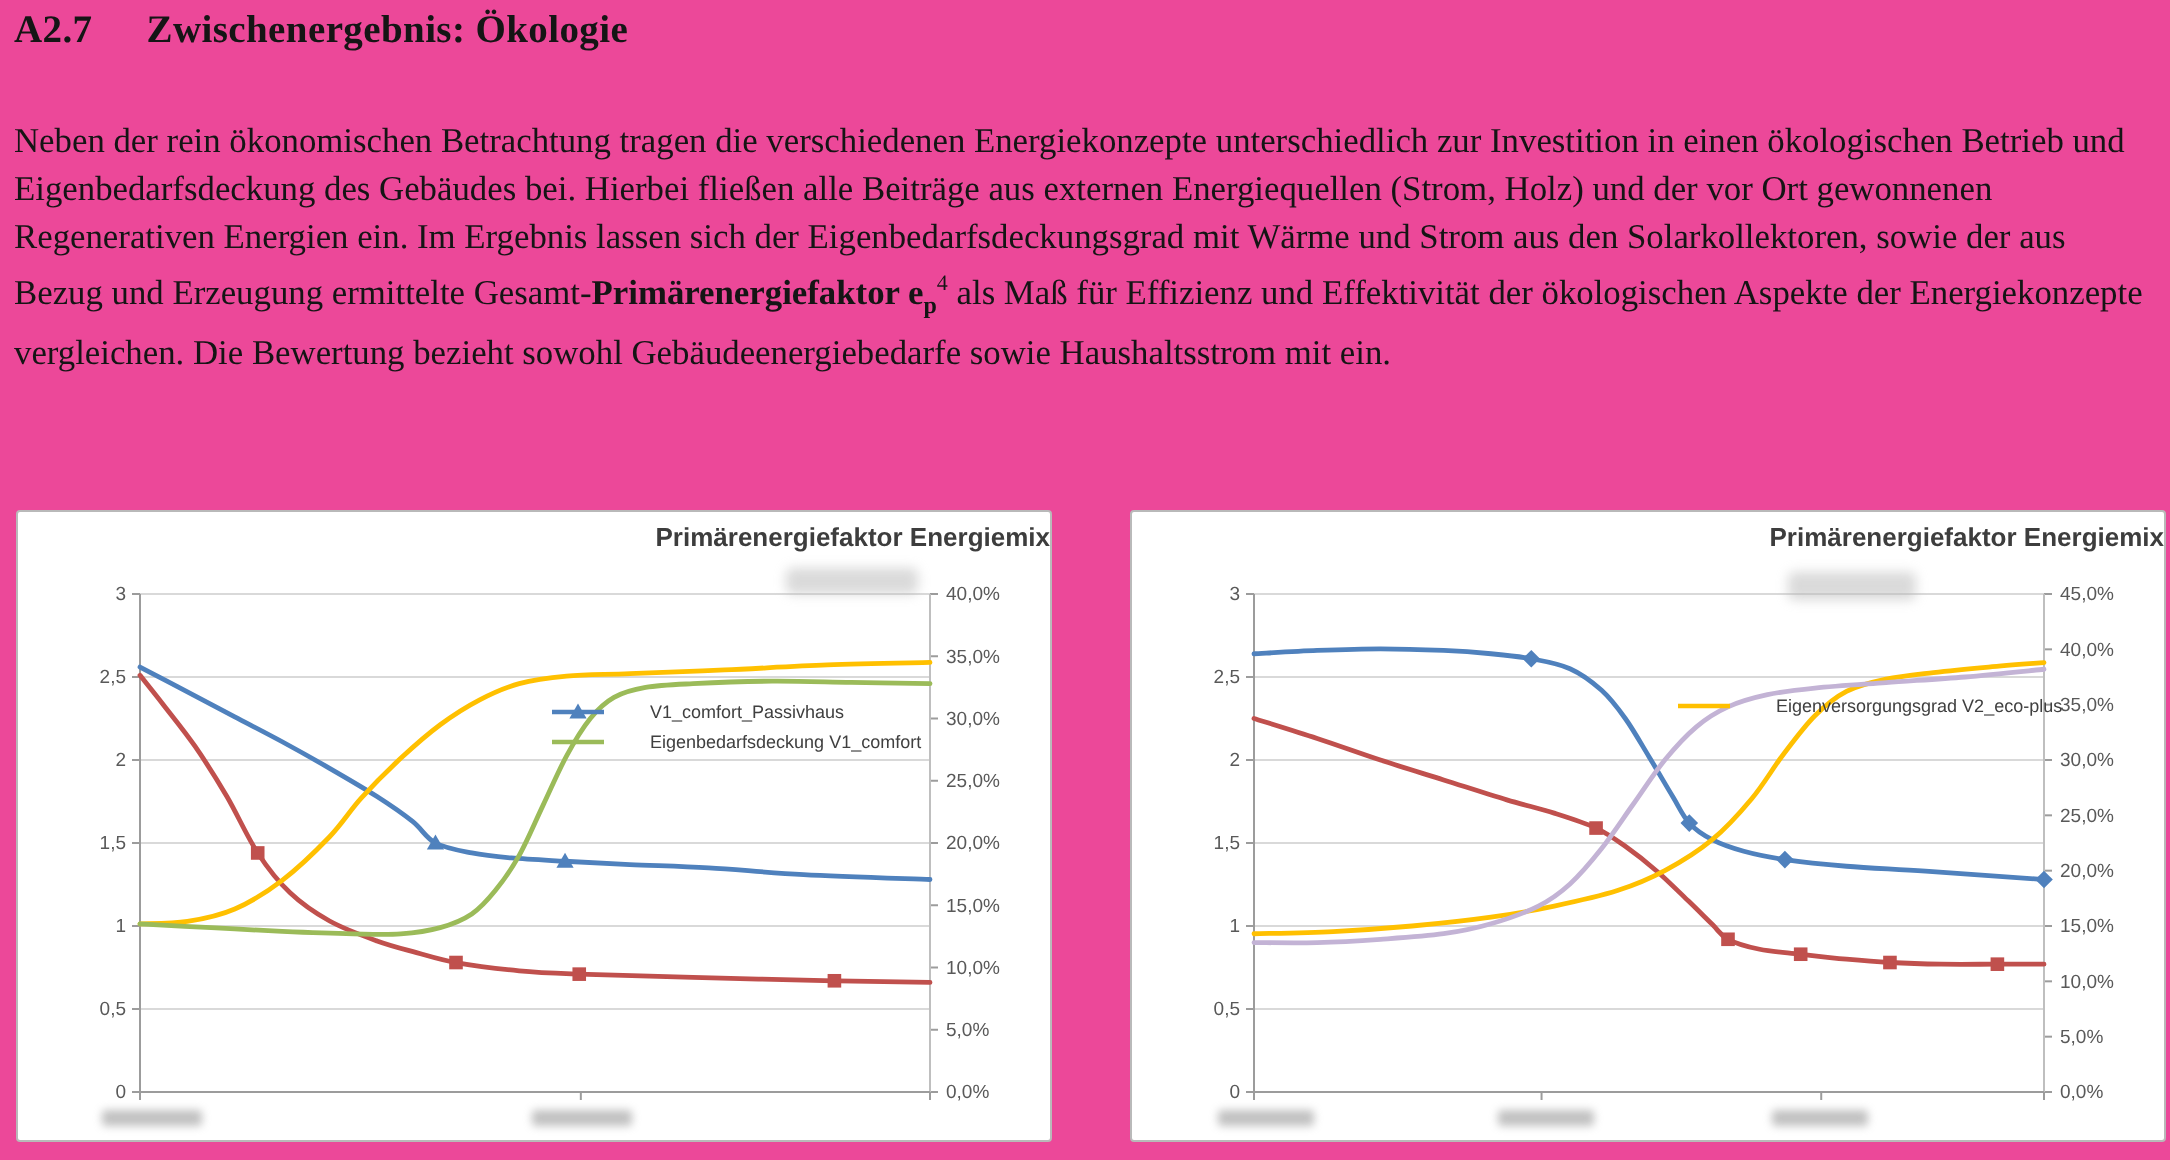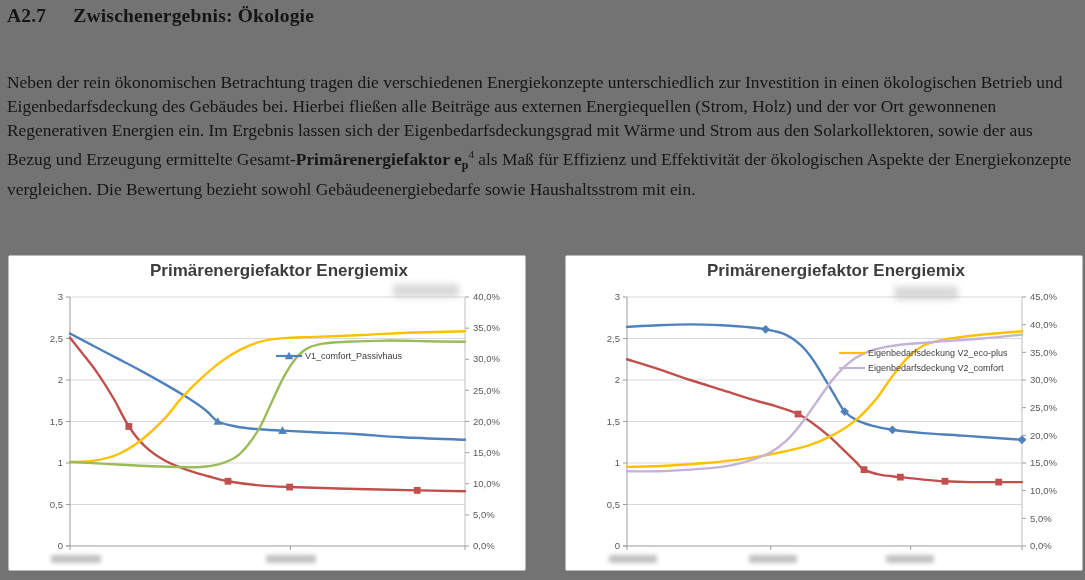--- a/index.html
+++ b/index.html
@@ -1,34 +1,34 @@
 <!DOCTYPE html>
 <html><head>
 <meta charset="utf-8">
 <style>
   html,body{margin:0;padding:0;background:#ffffff;}
-  #page{position:relative;width:1085px;height:580px;background:#737373;overflow:hidden;
+  #page{position:relative;width:1085px;height:580px;background:#ec4899;overflow:hidden;
         font-family:"Liberation Serif","DejaVu Serif",serif;color:#151515;}
   .heading{position:absolute;left:7px;top:5px;font-size:19.5px;font-weight:bold;letter-spacing:.2px;}
   .heading .num{margin-right:27px;}
-  .para{position:absolute;left:7px;top:54px;width:1074px;font-size:17.4px;line-height:23.9px;
+  .para{position:absolute;left:7px;top:42px;width:1074px;font-size:17.4px;line-height:23.9px;
         text-align:left;}
   .para sub{font-size:12px;font-weight:bold;}
   .para sup{font-size:11px;}
   .chart-panel{position:absolute;top:255px;width:518px;height:316px;background:#fff;
         border:1px solid #b9b9b9;border-radius:2px;box-sizing:border-box;
         font-family:"Liberation Sans","DejaVu Sans",sans-serif;}
   #chart1{left:8px;}
   #chart2{left:565px;}
-  .chart-title{position:absolute;left:12px;width:100%;text-align:center;font-weight:bold;
-        font-size:17px;color:#3d3d3d;pointer-events:none;}
+  .chart-title{position:absolute;left:0;width:100%;text-align:right;font-weight:bold;
+        font-size:13px;color:#3d3d3d;pointer-events:none;}
   .t1{top:5px;} .t2{top:22px;}
   .plot-svg{position:absolute;left:0;top:0;}
   .legend{position:absolute;}
-  .lg-row{display:flex;align-items:center;height:15px;}
+  .lg-row{display:flex;align-items:center;height:15px;gap:20px;}
   .lg-row span{font-size:9px;color:#404040;margin-left:3px;white-space:nowrap;}
   .redact{position:absolute;background:#8f8f8f;opacity:.55;filter:blur(2px);border-radius:2px;}
   .watermark{position:absolute;background:#b5b5b5;opacity:.5;filter:blur(3px);border-radius:3px;}
 </style>
 </head>
 <body>
 
 <div id="page">
 
   <div class="heading">
@@ -97,20 +97,26 @@
     <div class="chart-title t1">Primärenergiefaktor Energiemix</div>
     <div class="watermark" style="left:384px;top:28px;width:66px;height:13px;"></div>
     <div class="legend" style="left:267px;top:92px;">
         <div class="lg-row">
           <svg width="26" height="10">
             <line x1="0" y1="5" x2="26" y2="5" stroke="#4f81bd" stroke-width="2.2"></line>
             <path d="M13,0.7000000000000002 L17.3,8.3 L8.7,8.3 Z" fill="#4f81bd"></path>
           </svg>
           <span>V1_comfort_Passivhaus</span>
         </div>
+        <div class="lg-row">
+          <svg width="26" height="10">
+            <line x1="0" y1="5" x2="26" y2="5" stroke="#9bbb59" stroke-width="2.2"></line>
+          </svg>
+          <span>Eigenbedarfsdeckung V1_comfort</span>
+        </div>
       </div>
     <div class="redact" style="left:42px;top:299px;width:50px;height:8px;"></div>
     <div class="redact" style="left:257px;top:299px;width:50px;height:8px;"></div>
   </div>
 
   <div id="chart2" class="chart-panel">
     <svg class="plot-svg" width="518" height="316">
         <line x1="61" y1="41" x2="456" y2="41" stroke="#d9d9d9" stroke-width="1"></line>
         <line x1="57" y1="41" x2="61" y2="41" stroke="#9c9c9c" stroke-width="1"></line>
         <text x="54" y="44.2" text-anchor="end" font-size="9.5" fill="#595959" font-family="&quot;Liberation Sans&quot;,sans-serif">3</text>
@@ -172,27 +178,21 @@
         <path d="M61,210.87333333333333C67.58333333333333,210.6888888888889 87.33333333333333,210.4122222222222 100.5,209.76666666666665C113.66666666666667,209.1211111111111 126.83333333333333,208.1988888888889 140,207C153.16666666666666,205.8011111111111 167.65,204.23333333333332 179.5,202.57333333333332C191.35,200.91333333333333 200.56666666666666,199.25333333333333 211.1,197.04C221.63333333333333,194.82666666666665 233.48333333333335,192.24444444444447 242.70000000000002,189.29333333333335C251.91666666666669,186.34222222222223 258.5,183.57555555555558 266.4,179.33333333333334C274.29999999999995,175.0911111111111 282.85833333333335,169.83444444444442 290.1,163.83999999999997C297.3416666666667,157.84555555555553 303.925,150.46777777777777 309.85,143.36666666666667C315.77500000000003,136.26555555555558 320.3833333333334,128.14999999999998 325.65000000000003,121.23333333333332C330.9166666666667,114.31666666666665 336.18333333333334,107.12333333333333 341.45,101.86666666666667C346.71666666666664,96.61000000000001 351.325,92.73666666666666 357.25,89.69333333333333C363.175,86.64999999999999 369.7583333333333,85.17444444444446 377,83.60666666666668C384.2416666666667,82.0388888888889 392.14166666666665,81.30111111111111 400.7,80.28666666666666C409.2583333333333,79.27222222222221 419.1333333333333,78.35000000000001 428.35,77.52000000000001C437.5666666666667,76.69000000000001 451.39166666666665,75.67555555555559 456,75.3066666666667" fill="none" stroke="#ffc000" stroke-width="2.4" stroke-linecap="round"></path>
         <path d="M61,215.3C66.26666666666667,215.3 82.06666666666666,215.57666666666668 92.6,215.3C103.13333333333333,215.02333333333334 113.66666666666667,214.37777777777777 124.2,213.64C134.73333333333335,212.9022222222222 146.58333333333334,212.16444444444446 155.8,210.87333333333333C165.01666666666668,209.5822222222222 171.6,208.19888888888886 179.5,205.89333333333332C187.4,203.58777777777777 196.61666666666665,200.35999999999999 203.2,197.04C209.78333333333333,193.72 213.73333333333332,190.76888888888888 219,185.97333333333333C224.26666666666668,181.17777777777778 229.53333333333336,174.90666666666664 234.8,168.26666666666665C240.06666666666666,161.62666666666667 245.33333333333334,153.51111111111112 250.6,146.13333333333335C255.86666666666665,138.7555555555556 261.1333333333333,130.45555555555555 266.4,124C271.66666666666663,117.54444444444444 276.9333333333334,111.82666666666667 282.20000000000005,107.4C287.4666666666667,102.97333333333334 292.075,100.11444444444444 298,97.44C303.925,94.76555555555555 310.5083333333333,92.92111111111113 317.75,91.35333333333335C324.9916666666667,89.78555555555558 331.575,89.04777777777778 341.45,88.03333333333333C351.325,87.01888888888888 364.4916666666667,86.1888888888889 377,85.26666666666668C389.5083333333333,84.34444444444446 403.3333333333333,83.60666666666667 416.5,82.5C429.6666666666667,81.39333333333333 449.4166666666667,79.27222222222223 456,78.62666666666667" fill="none" stroke="#c3b3d5" stroke-width="2.4" stroke-linecap="round"></path>
       </svg>
     <div class="chart-title t1">Primärenergiefaktor Energiemix</div>
     <div class="watermark" style="left:328px;top:30px;width:64px;height:14px;"></div>
     <div class="legend" style="left:273px;top:89px;">
         <div class="lg-row">
           <svg width="26" height="10">
             <line x1="0" y1="5" x2="26" y2="5" stroke="#ffc000" stroke-width="2.2"></line>
           </svg>
-          <span>Eigenbedarfsdeckung V2_eco-plus</span>
-        </div>
-        <div class="lg-row">
-          <svg width="26" height="10">
-            <line x1="0" y1="5" x2="26" y2="5" stroke="#c3b3d5" stroke-width="2.2"></line>
-          </svg>
-          <span>Eigenbedarfsdeckung V2_comfort</span>
+          <span>Eigenversorgungsgrad V2_eco-plus</span>
         </div>
       </div>
     <div class="redact" style="left:43px;top:299px;width:48px;height:8px;"></div>
     <div class="redact" style="left:183px;top:299px;width:48px;height:8px;"></div>
     <div class="redact" style="left:320px;top:299px;width:48px;height:8px;"></div>
   </div>
 
 </div>
 
 </body></html>

